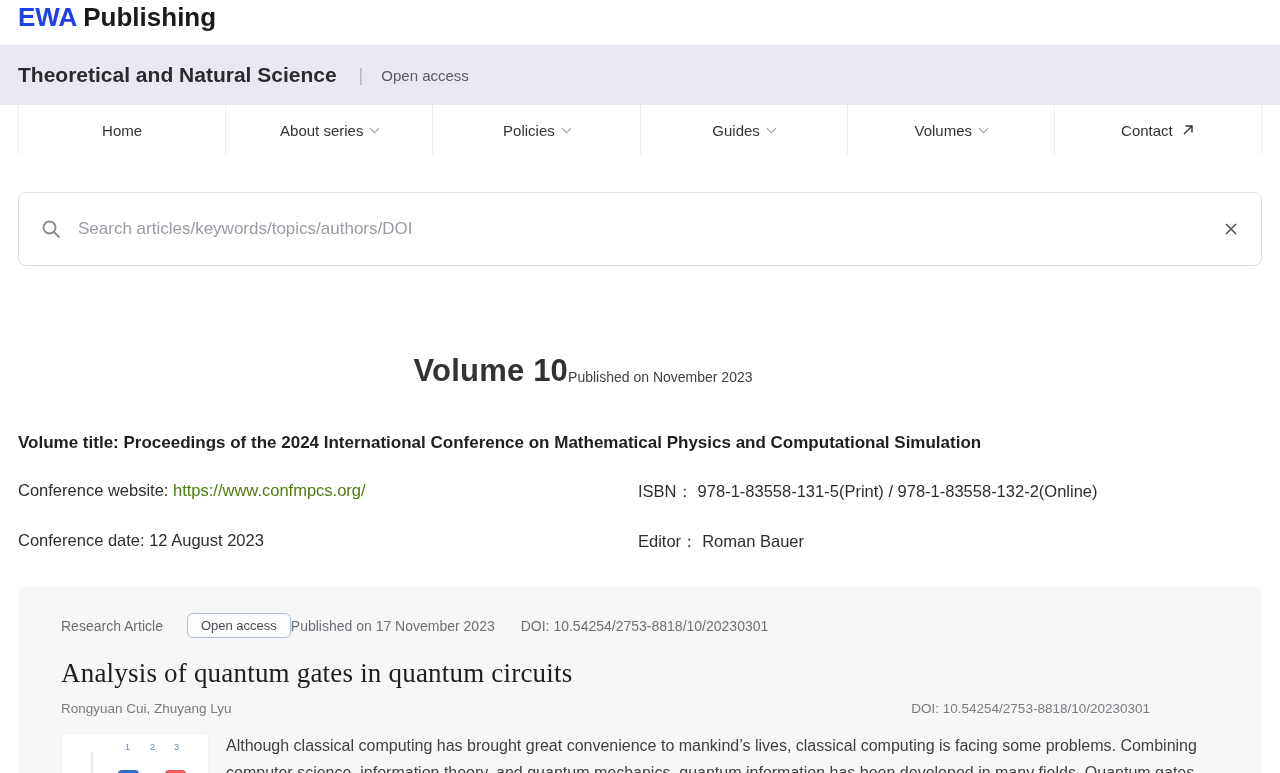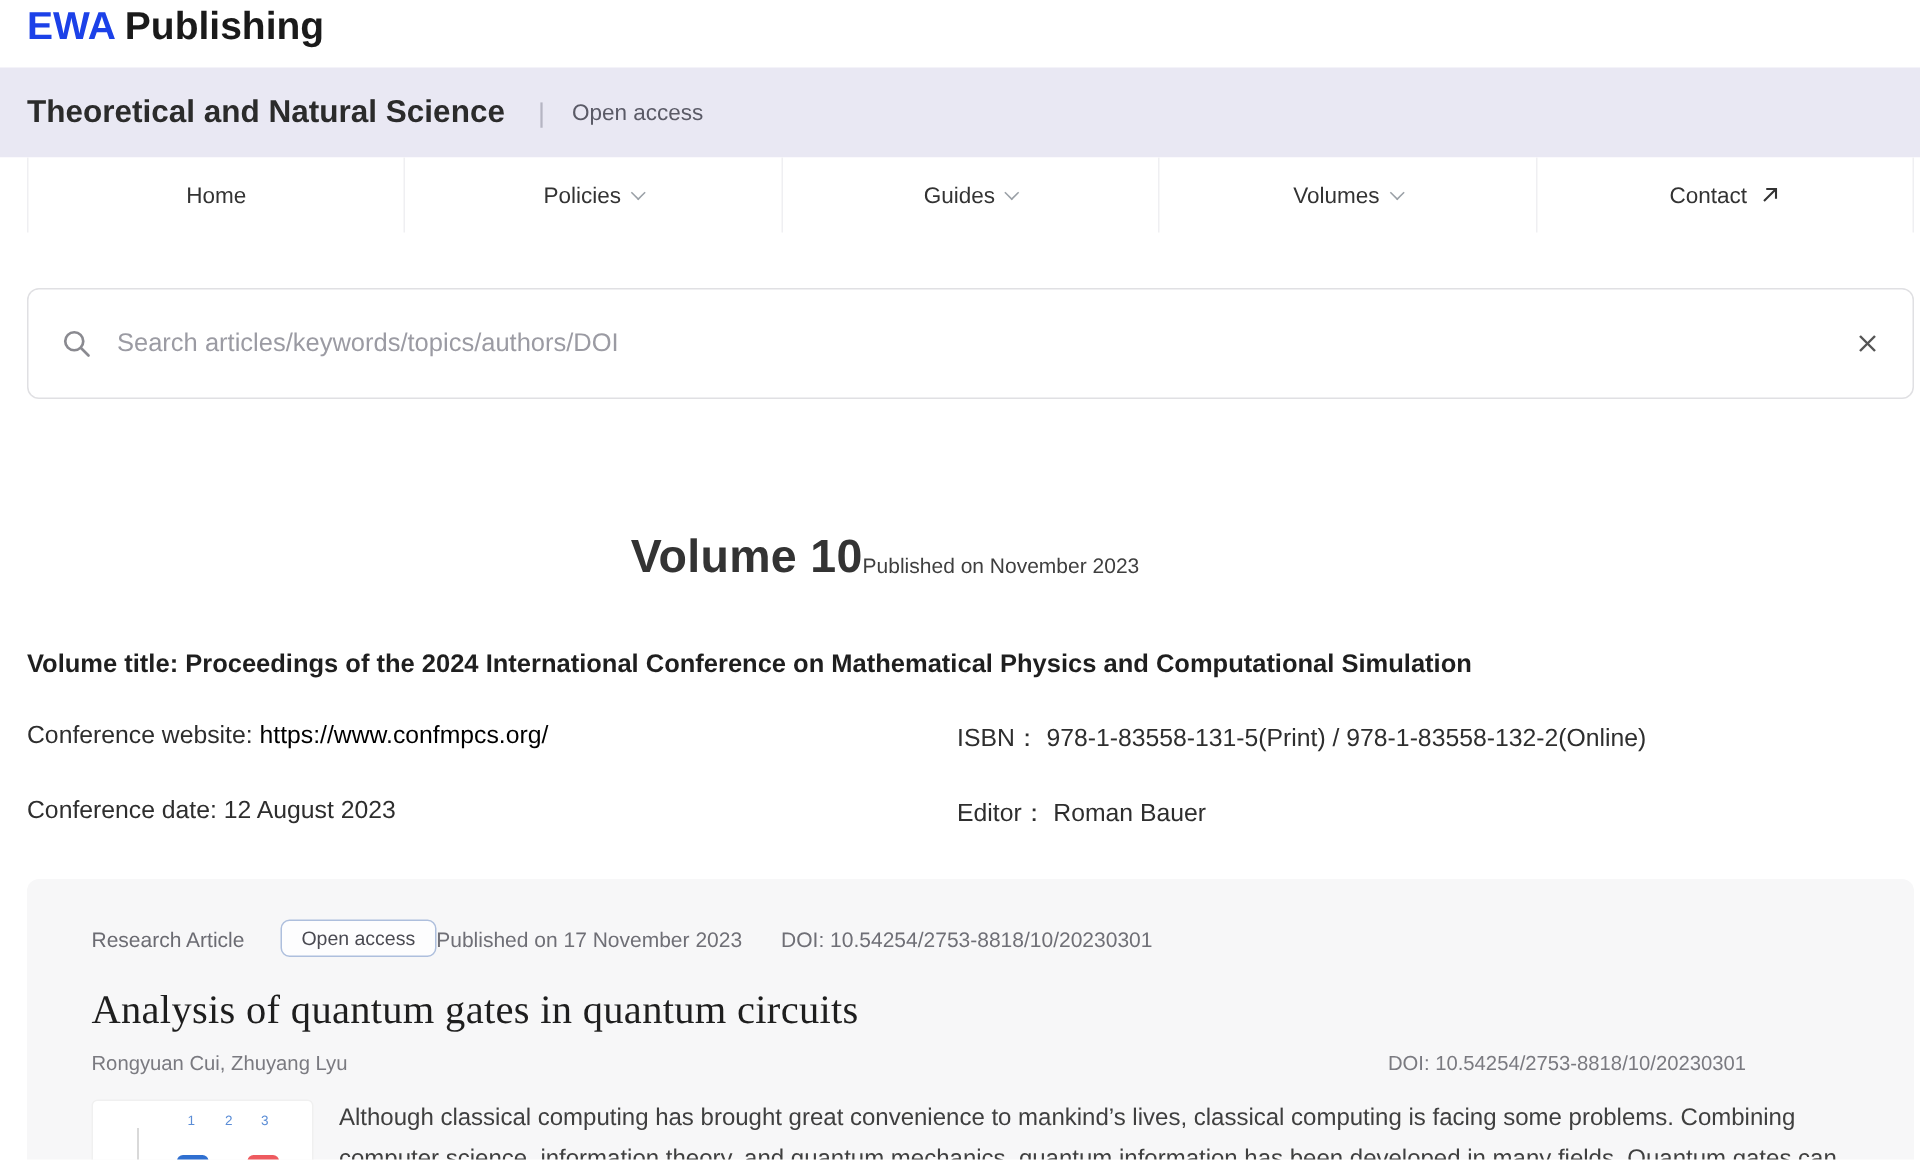--- a/index.html
+++ b/index.html
@@ -2,21 +2,21 @@
 <html><head>
 <meta charset="utf-8">
 <style>
   * { margin: 0; padding: 0; box-sizing: border-box; }
   html, body { width: 1280px; height: 773px; overflow: hidden; }
   body {
     font-family: "Liberation Sans", sans-serif;
     background: #ffffff;
     color: #2e2e2e;
   }
-  .pad { padding-left: 18px; padding-right: 4px; }
+  .pad { padding-left: 18px; padding-right: 18px; }
 
   
   .site-header { height: 45px; display: flex; align-items: flex-start; padding-top: 1px; }
   .logo { font-size: 26px; font-weight: bold; letter-spacing: 0; cursor: pointer; line-height: 32px; }
   .logo .ewa { color: #1c41e8; }
   .logo .pub { color: #1a1a1a; font-weight: 600; margin-left: 6px; }
 
   
   .series-banner { background: #e9e8f3; height: 60px; display: flex; align-items: center; }
   .series-title { font-size: 21px; font-weight: bold; color: #2b2b2b; }
@@ -54,21 +54,21 @@
 
   
   .volume-head { margin-top: 87px; display: flex; align-items: flex-end; justify-content: center; }
   .volume-title-h1 { font-size: 31px; font-weight: 600; color: #333; letter-spacing: 0.2px; }
   .volume-published { font-size: 14px; color: #3f3f3f; margin-right: 114px; padding-bottom: 4px; }
 
   .volume-subtitle { margin-top: 44px; font-size: 17px; font-weight: bold; color: #1f1f1f; }
 
   .volume-info { margin-top: 28px; display: grid; grid-template-columns: 620px 1fr; row-gap: 28px; }
   .info-cell { font-size: 16.5px; color: #2e2e2e; }
-  .info-link { color: #000000; text-decoration: none; cursor: pointer; }
+  .info-link { color: #4d7c0f; text-decoration: none; cursor: pointer; }
 
   
   .article-card {
     margin-top: 33px; background: #f7f7f8; border-radius: 8px;
     padding: 27px 50px 30px 43px; height: 300px;
   }
   .card-meta-row { display: flex; justify-content: flex-start; align-items: center; }
   .meta-left { display: flex; align-items: center; gap: 24px; }
   .article-type { font-size: 14px; color: #6b6b72; }
   .access-badge {
@@ -106,20 +106,24 @@
 
 <div class="series-banner pad">
   <span class="series-title">Theoretical and Natural Science</span>
   <span class="series-sep">|</span>
   <span class="series-access">Open access</span>
 </div>
 
 <nav class="main-nav pad">
   <div class="nav-item">
     <span>Home</span>
+  </div>
+  <div class="nav-item">
+    <span>About series</span>
+    <span class="chevron"></span>
   </div>
   <div class="nav-item">
     <span>Policies</span>
     <span class="chevron"></span>
   </div>
   <div class="nav-item">
     <span>Guides</span>
     <span class="chevron"></span>
   </div>
   <div class="nav-item">

